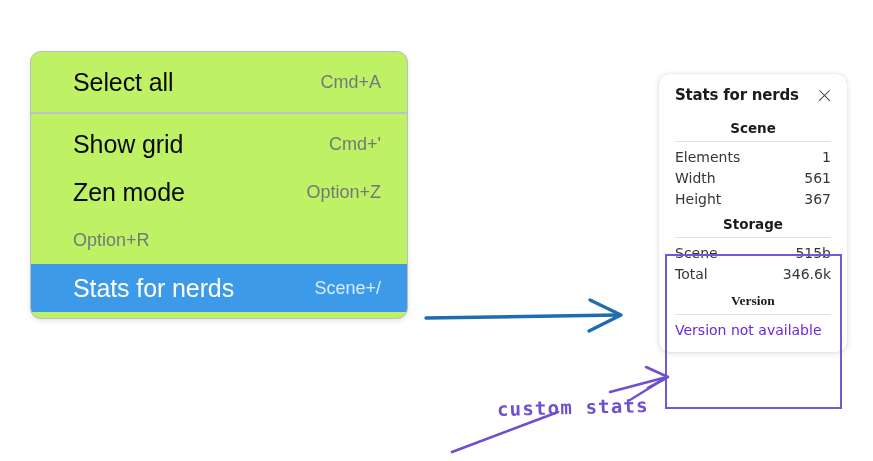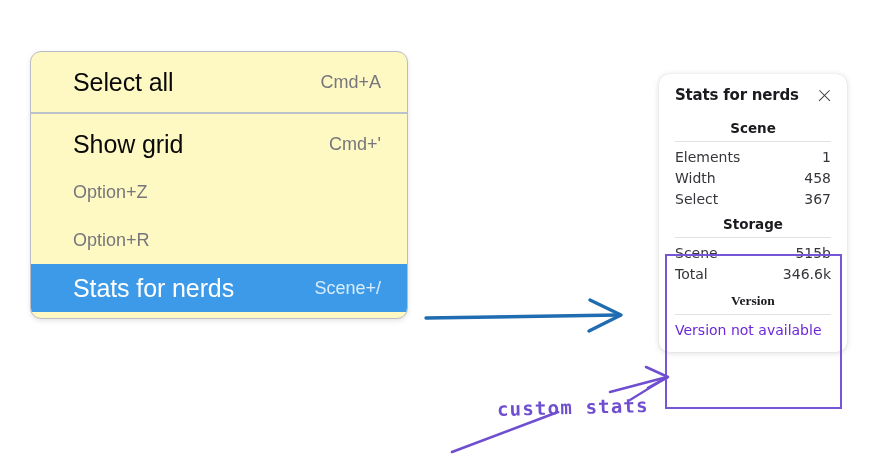--- a/index.html
+++ b/index.html
@@ -15,21 +15,21 @@
     font-family: "Liberation Sans", sans-serif;
     -webkit-font-smoothing: antialiased;
   }
 
   
   .context-menu {
     position: absolute;
     left: 30px;
     top: 51px;
     width: 378px;
-    background: #fef9c3;
+    background: #bef264;
     border: 1px solid #b9bdc4;
     border-radius: 11px;
     box-shadow: 0 2px 5px rgba(0,0,0,0.10);
     overflow: hidden;
     box-sizing: border-box;
   }
   .menu-group {
     padding: 6px 0;
   }
   .menu-group.first {
@@ -182,20 +182,21 @@
       <span class="menu-shortcut">Cmd+A</span>
     </div>
   </div>
 
   <div class="menu-group">
     <div class="menu-row">
       <span class="menu-label">Show grid</span>
       <span class="menu-shortcut">Cmd+'</span>
     </div>
     <div class="menu-row">
+      <span class="menu-label">Zen mode</span>
       <span class="menu-shortcut">Option+Z</span>
     </div>
     <div class="menu-row">
       <span class="menu-shortcut">Option+R</span>
     </div>
     <div class="menu-row selected">
       <span class="menu-label">Stats for nerds</span>
       <span class="menu-shortcut">Scene+/</span>
     </div>
   </div>
@@ -212,24 +213,24 @@
   <div class="stats-body">
 
     <div class="section-title">Scene</div>
     <div class="section-rule"></div>
     <div class="stat-row">
       <span class="stat-key">Elements</span>
       <span class="stat-val">1</span>
     </div>
     <div class="stat-row">
       <span class="stat-key">Width</span>
-      <span class="stat-val">458</span>
-    </div>
-    <div class="stat-row">
-      <span class="stat-key">Select</span>
+      <span class="stat-val">561</span>
+    </div>
+    <div class="stat-row">
+      <span class="stat-key">Height</span>
       <span class="stat-val">367</span>
     </div>
 
     <div class="section-title" style="padding-top:7px;">Storage</div>
     <div class="section-rule"></div>
     <div class="stat-row">
       <span class="stat-key">Scene</span>
       <span class="stat-val">515b</span>
     </div>
     <div class="stat-row">

